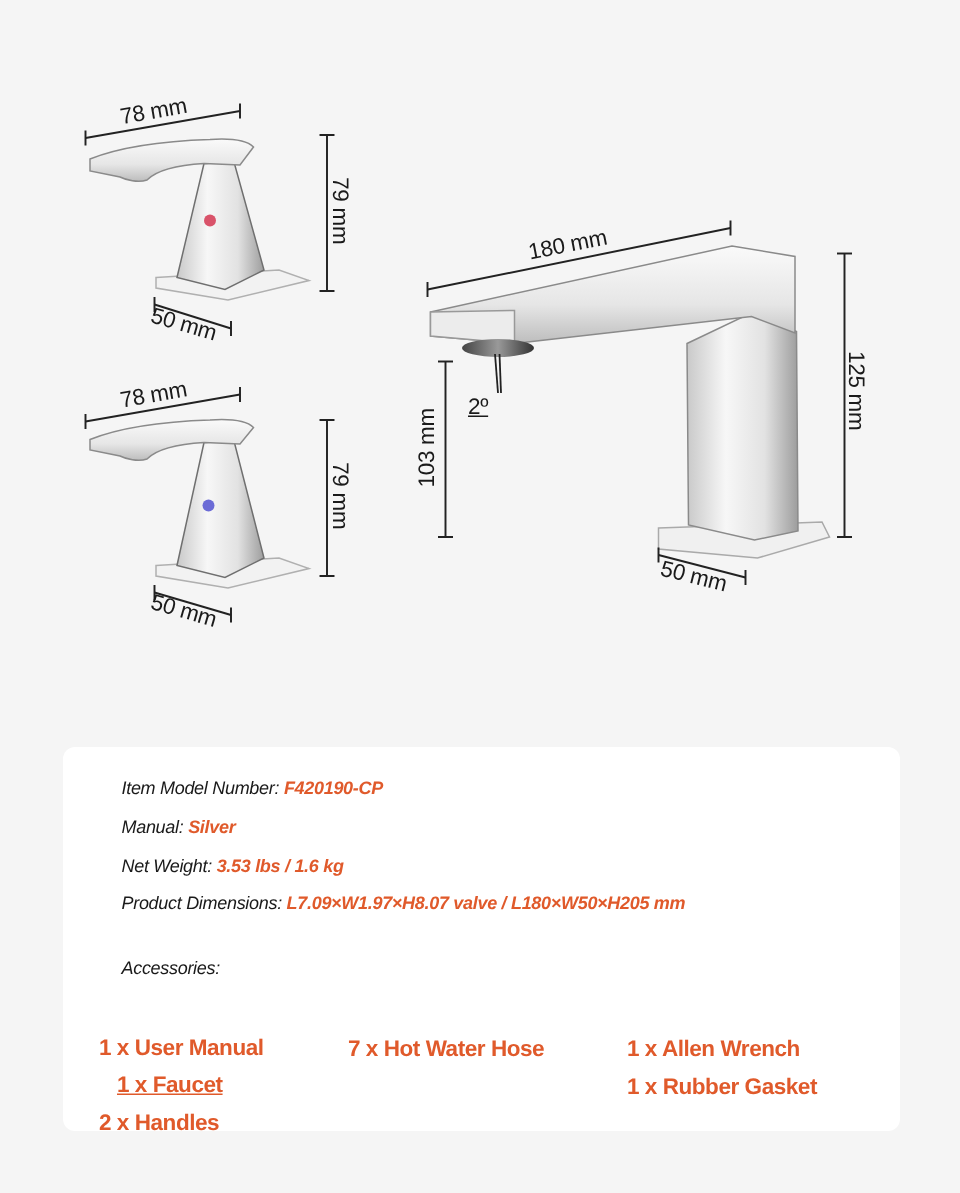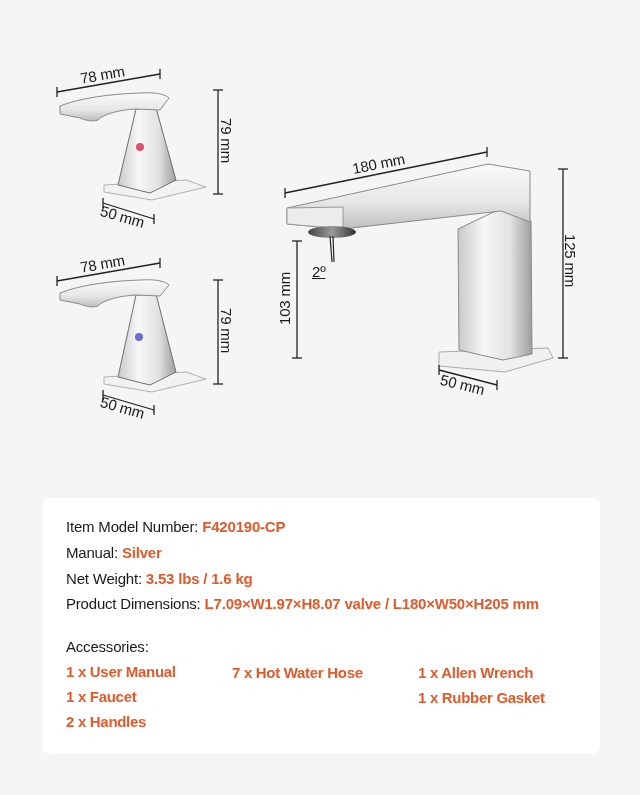--- a/index.html
+++ b/index.html
@@ -24,40 +24,42 @@
 
     .spec-card {
       position: absolute;
       left: 42px; top: 498px;
       width: 558px; height: 256px;
       background: #ffffff;
       border-radius: 8px;
     }
     .spec-line {
       position: absolute;
-      left: 24px;
-      font-size: 15px;
+      left: 39px;
+      font-size: 12px;
       white-space: nowrap;
       letter-spacing: -0.2px;
+      font-style: italic;
     }
     .spec-line .val { color: #e05a2b; font-weight: bold; }
     .spec-note {
       position: absolute;
       left: 24px; top: 113px;
       font-size: 13.5px;
       white-space: nowrap;
       letter-spacing: -0.2px;
     }
     .acc-item {
       position: absolute;
       font-size: 15px;
       font-weight: bold;
       color: #e05a2b;
       white-space: nowrap;
       letter-spacing: -0.3px;
+      margin-top: 27px;
     }
   </style>
 </head>
 <body>
 
 <div class="diagram">
   <svg width="640" height="470" viewBox="0 0 640 470">
     <defs>
       <linearGradient id="chrome" x1="0" y1="0" x2="1" y2="0">
         <stop offset="0" stop-color="#c9c9c9"></stop>
@@ -160,18 +162,18 @@
   <div class="spec-line" style="top:72px;">
     <span>Net Weight: </span><span class="val">3.53 lbs / 1.6 kg</span>
   </div>
   <div class="spec-line" style="top:97px;">
     <span>Product Dimensions: </span><span class="val">L7.09×W1.97×H8.07 valve / L180×W50×H205 mm</span>
   </div>
 
   <div class="spec-line" style="top:140px;">Accessories:</div>
 
   <div class="acc-item" style="left:24px; top:165px;">1 x User Manual</div>
-  <div class="acc-item" style="left:24px; top:190px;">1 x Faucet</div>
+  <div class="acc-item" style="left:36px; top:190px;text-decoration:underline;">1 x Faucet</div>
   <div class="acc-item" style="left:24px; top:215px;">2 x Handles</div>
   <div class="acc-item" style="left:190px; top:166px;">7 x Hot Water Hose</div>
   <div class="acc-item" style="left:376px; top:166px;">1 x Allen Wrench</div>
   <div class="acc-item" style="left:376px; top:191px;">1 x Rubber Gasket</div>
 </div>
 
 </body></html>

